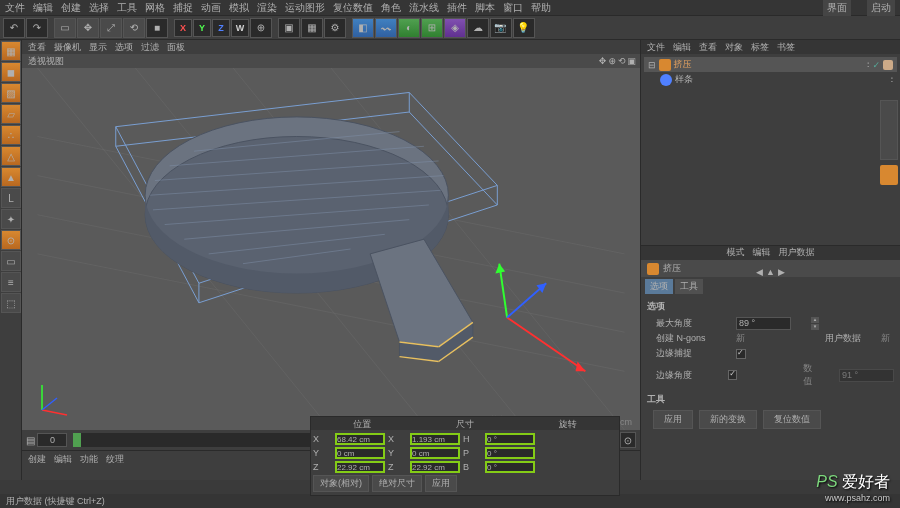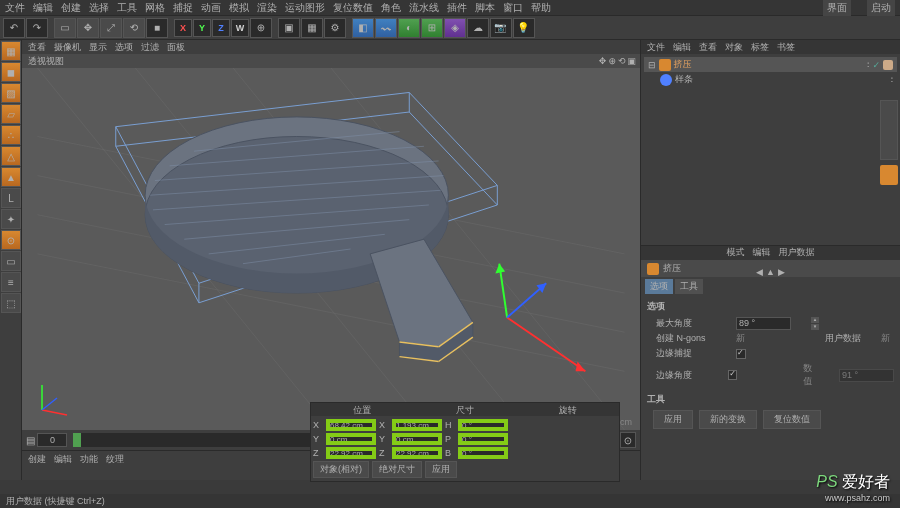--- a/index.html
+++ b/index.html
@@ -53,27 +53,27 @@
 .attr-subtabs span.active { background: #5a7a9a; }
 .attr-section { padding: 2px 6px; font-size: 9px; }
 .attr-row { display: flex; align-items: center; padding: 1px 0; gap: 20px; margin-left: 9px; }
 .attr-label { width: 60px; }
 .attr-input { width: 55px; height: 13px; background: #2a2a2a; border: 1px solid #555; color: #b0b0b0; font-size: 9px; padding: 0 2px; }
 .attr-input.hl { background: #d0d0d0; color: #000; }
 .arrows { display: inline-flex; flex-direction: column; width: 8px; }
 .arrows span { height: 6px; background: #555; margin: 0.5px 0; font-size: 5px; text-align: center; line-height: 5px; }
 .checkbox { width: 10px; height: 10px; background: #2a2a2a; border: 1px solid #666; display: inline-block; position: relative; }
 .checkbox.checked::after { content: "✓"; position: absolute; font-size: 8px; color: #ccc; top: -2px; }
-.coord-panel { position: absolute; bottom: 26px; left: 310px; width: 310px; background: #3e3e3e; border: 1px solid #2a2a2a; font-size: 9px; z-index: 10; }
+.coord-panel { position: absolute; bottom: 12px; left: 310px; width: 310px; background: #3e3e3e; border: 1px solid #2a2a2a; font-size: 9px; z-index: 10; }
 .coord-tabs { display: flex; background: #353535; height: 13px; }
 .coord-tabs span { flex: 1; text-align: center; padding: 1px; }
 .coord-body { padding: 2px; }
 .coord-row { display: flex; gap: 3px; padding: 1px 0; align-items: center; }
 .coord-row .lbl { width: 10px; }
-.coord-row input { width: 50px; height: 12px; background: #2a2a2a; border: 4px solid #84cc16; color: #b0b0b0; font-size: 8px; }
+.coord-row input { width: 50px; height: 12px; background: #2a2a2a; border: 2px solid #84cc16; color: #b0b0b0; font-size: 8px; margin-left: 9px; }
 .coord-btn { padding: 1px 6px; background: #4a4a4a; border: 1px solid #555; }
 .watermark { position: absolute; bottom: 5px; right: 10px; font-size: 16px; color: #fff; text-shadow: 1px 1px 2px #000; z-index: 20; }
 .watermark .ps { color: #7dd87d; font-weight: normal; font-style: italic; }
 .watermark .sub { font-size: 9px; color: #ccc; display: block; text-align: right; }
 .side-thumb { position: absolute; right: 2px; top: 100px; width: 18px; height: 60px; background: #4a4a4a; border: 1px solid #555; }
 .side-thumb2 { position: absolute; right: 2px; top: 165px; width: 18px; height: 20px; background: #d88830; border-radius: 2px; }
 .statusbar { position: absolute; bottom: 0; left: 0; right: 0; height: 14px; background: #353535; font-size: 9px; padding: 1px 6px; display: flex; align-items: center; }
 .tool-buttons-row { display: flex; gap: 6px; padding: 2px 6px; }
 .tool-buttons-row span { padding: 2px 10px; background: #4a4a4a; border: 1px solid #555; font-size: 9px; }
 </style>

